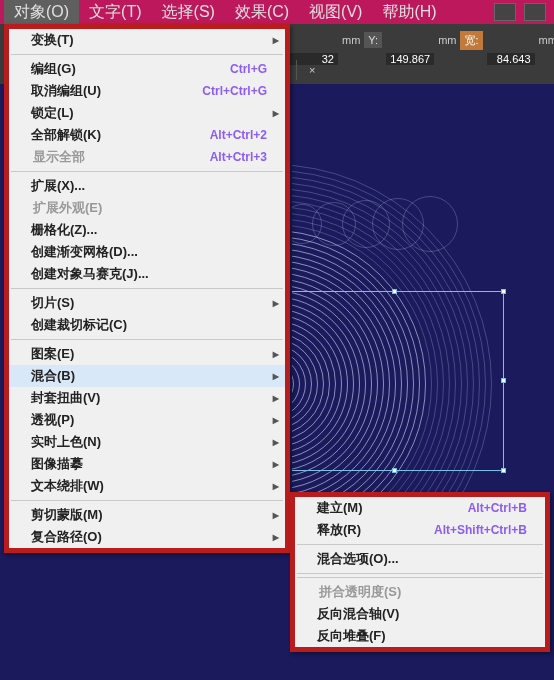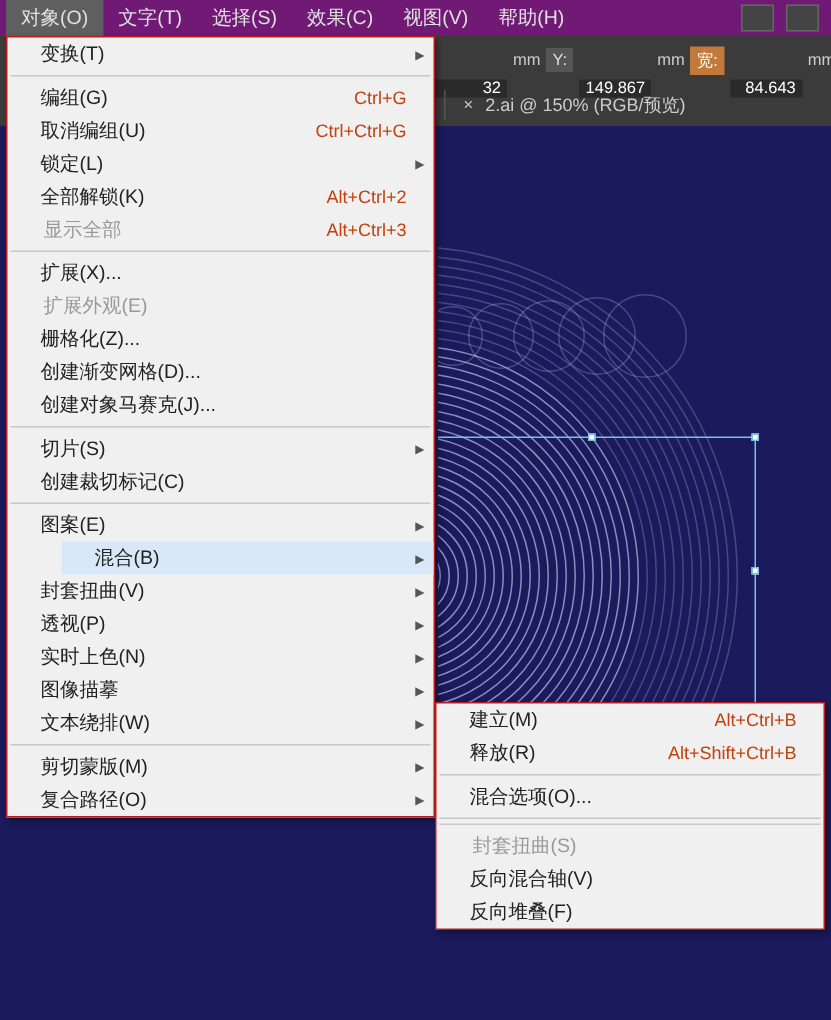--- a/index.html
+++ b/index.html
@@ -1,47 +1,47 @@
 <!DOCTYPE html>
 <html><head>
 <meta charset="utf-8">
 <style>
 * { margin: 0; padding: 0; box-sizing: border-box; font-family: "Microsoft YaHei", sans-serif; }
 body { width: 554px; height: 680px; background: #1a1a5c; overflow: hidden; position: relative; }
 
-.menubar { height: 24px; background: #701a75; display: flex; align-items: center; color: #e0e0e0; font-size: 13px; padding: 0 4px; justify-content: center; }
+.menubar { height: 24px; background: #be185d; display: flex; align-items: center; color: #e0e0e0; font-size: 16px; padding: 0 4px; justify-content: center; }
 .menubar .mitem { padding: 0 10px; height: 100%; display: flex; align-items: center; cursor: pointer; }
 .menubar .mitem.active { background: #5f5f5f; }
 .menubar .spacer { flex: 1; }
 .menubar .ticon { width: 22px; height: 18px; margin: 0 4px; background: #444; border: 1px solid #666; }
 
 .propbar { height: 32px; background: #3b3b3b; display: flex; align-items: center; color: #ccc; font-size: 11px; padding-left: 290px; gap: 4px; }
 .propbar .lab { background: #555; padding: 2px 4px; color: #ddd; }
 .propbar .val { background: #2a2a2a; color: #fff; padding: 0 4px; min-width: 48px; text-align: right; margin-top: 38px; }
 
 .tabbar { height: 28px; background: #3b3b3b; display: flex; align-items: center; padding-left: 296px; }
 .tabbar .sep { height: 20px; border-left: 1px solid #555; margin-right: 12px; }
 .tabbar .x { color: #ccc; font-size: 11px; margin-right: 8px; cursor: pointer; }
 .tabbar .tabtxt { color: #ccc; font-size: 12px; }
 
 .canvas { position: absolute; left: 292px; top: 84px; width: 262px; height: 596px; background: #1a1a5c; overflow: hidden; }
 .ring { position: absolute; border: 1px solid rgba(200,220,255,0.25); border-radius: 50%; }
 .sel { position: absolute; left: -6px; top: 207px; width: 218px; height: 180px; border: 1px solid #7bbfe8; }
 .sel .h { position: absolute; width: 5px; height: 5px; background: #fff; border: 1px solid #7bbfe8; }
 
-.menu { position: absolute; background: #f0f0f0; border: 1px solid #b91c1c; box-shadow: 2px 2px 4px rgba(0,0,0,0.4); font-size: 13px; color: #222; }
+.menu { position: absolute; background: #f0f0f0; border: 5px solid #b91c1c; box-shadow: 2px 2px 4px rgba(0,0,0,0.4); font-size: 13px; color: #222; font-weight: bold; }
 .menu .row { display: flex; justify-content: space-between; align-items: center; padding: 3px 18px 3px 22px; height: 22px; cursor: pointer; position: relative; }
-.menu .row:hover, .menu .row.hl { background: #d8e8f8; margin-left: 36px; }
+.menu .row:hover, .menu .row.hl { background: #d8e8f8; }
 .menu .row.dis { color: #999; cursor: default; padding-left: 24px; }
 .menu .sep { height: 1px; background: #c8c8c8; margin: 3px 2px; }
 .menu .sub::after { content: "▶"; font-size: 8px; color: #555; position: absolute; right: 6px; }
-.menu .sc { color: #c2410c; font-size: 12px; text-align: center; }
+.menu .sc { color: #8b5cf6; font-size: 12px; text-align: center; }
 
 #main-menu { left: 4px; top: 24px; width: 286px; }
-#sub-menu { left: 290px; top: 468px; width: 260px; }
+#sub-menu { left: 290px; top: 492px; width: 260px; }
 </style>
 </head>
 <body>
 
 <div class="menubar">
   <div class="mitem active">对象(O)</div>
   <div class="mitem">文字(T)</div>
   <div class="mitem">选择(S)</div>
   <div class="mitem">效果(C)</div>
   <div class="mitem">视图(V)</div>
@@ -58,21 +58,20 @@
   <span class="val">149.867</span>
   <span>mm</span>
   <span class="lab" style="background:#c17a3a;color:#fff">宽:</span>
   <span class="val">84.643</span>
   <span>mm</span>
 </div>
 
 <div class="tabbar">
   <div class="sep"></div>
   <span class="x">×</span>
-  <span class="tabtxt">2.ai @ 150% (RGB/预览)</span>
 </div>
 
 <div class="canvas">
   <div id="rings">
       <div class="ring" style="left: -240px; top: 80px; width: 440px; height: 440px;"></div>
       <div class="ring" style="left: -234px; top: 86px; width: 428px; height: 428px;"></div>
       <div class="ring" style="left: -228px; top: 92px; width: 416px; height: 416px;"></div>
       <div class="ring" style="left: -222px; top: 98px; width: 404px; height: 404px;"></div>
       <div class="ring" style="left: -216px; top: 104px; width: 392px; height: 392px;"></div>
       <div class="ring" style="left: -210px; top: 110px; width: 380px; height: 380px;"></div>
@@ -206,21 +205,21 @@
       <span>释放(R)</span>
       <span class="sc">Alt+Shift+Ctrl+B</span>
     </div>
     <div class="sep"></div>
     <div class="row">
       <span>混合选项(O)...</span>
     </div>
     <div class="sep"></div>
     <div class="sep"></div>
     <div class="row dis">
-      <span>封套扭曲(S)</span>
+      <span>拼合透明度(S)</span>
     </div>
     <div class="row">
       <span>反向混合轴(V)</span>
     </div>
     <div class="row">
       <span>反向堆叠(F)</span>
     </div>
   </div>
 
 </body></html>

